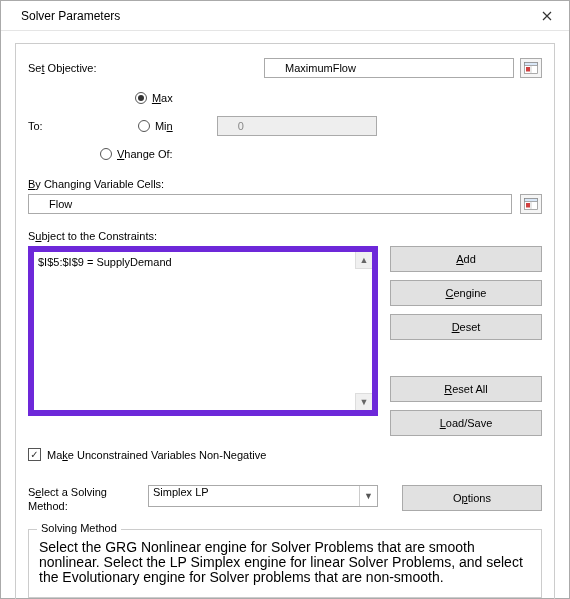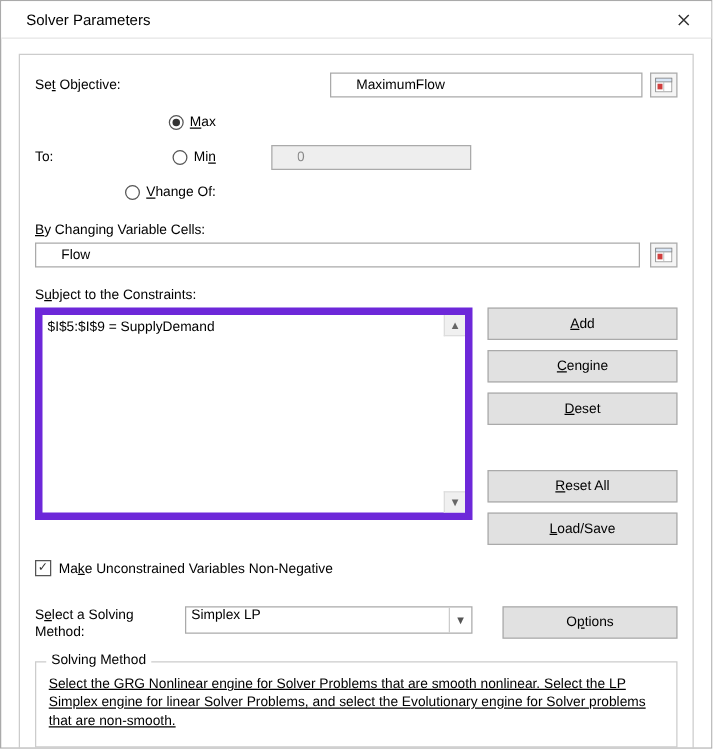--- a/index.html
+++ b/index.html
@@ -174,23 +174,22 @@
   }
   .method-box .legend {
     position: absolute;
     top: -8px;
     left: 8px;
     background: #fff;
     padding: 0 4px;
     font-size: 11px;
   }
   .method-box .text {
-    font-size: 11px;
+    font-size: 14px;
     line-height: 15px;
-    text-decoration: underline;
   }
   .footer {
     display: flex;
     gap: 12px;
     padding: 12px 14px 14px 14px;
     align-items: center;
   }
   .sep-gap { height: 20px; }
 </style>
 </head>

